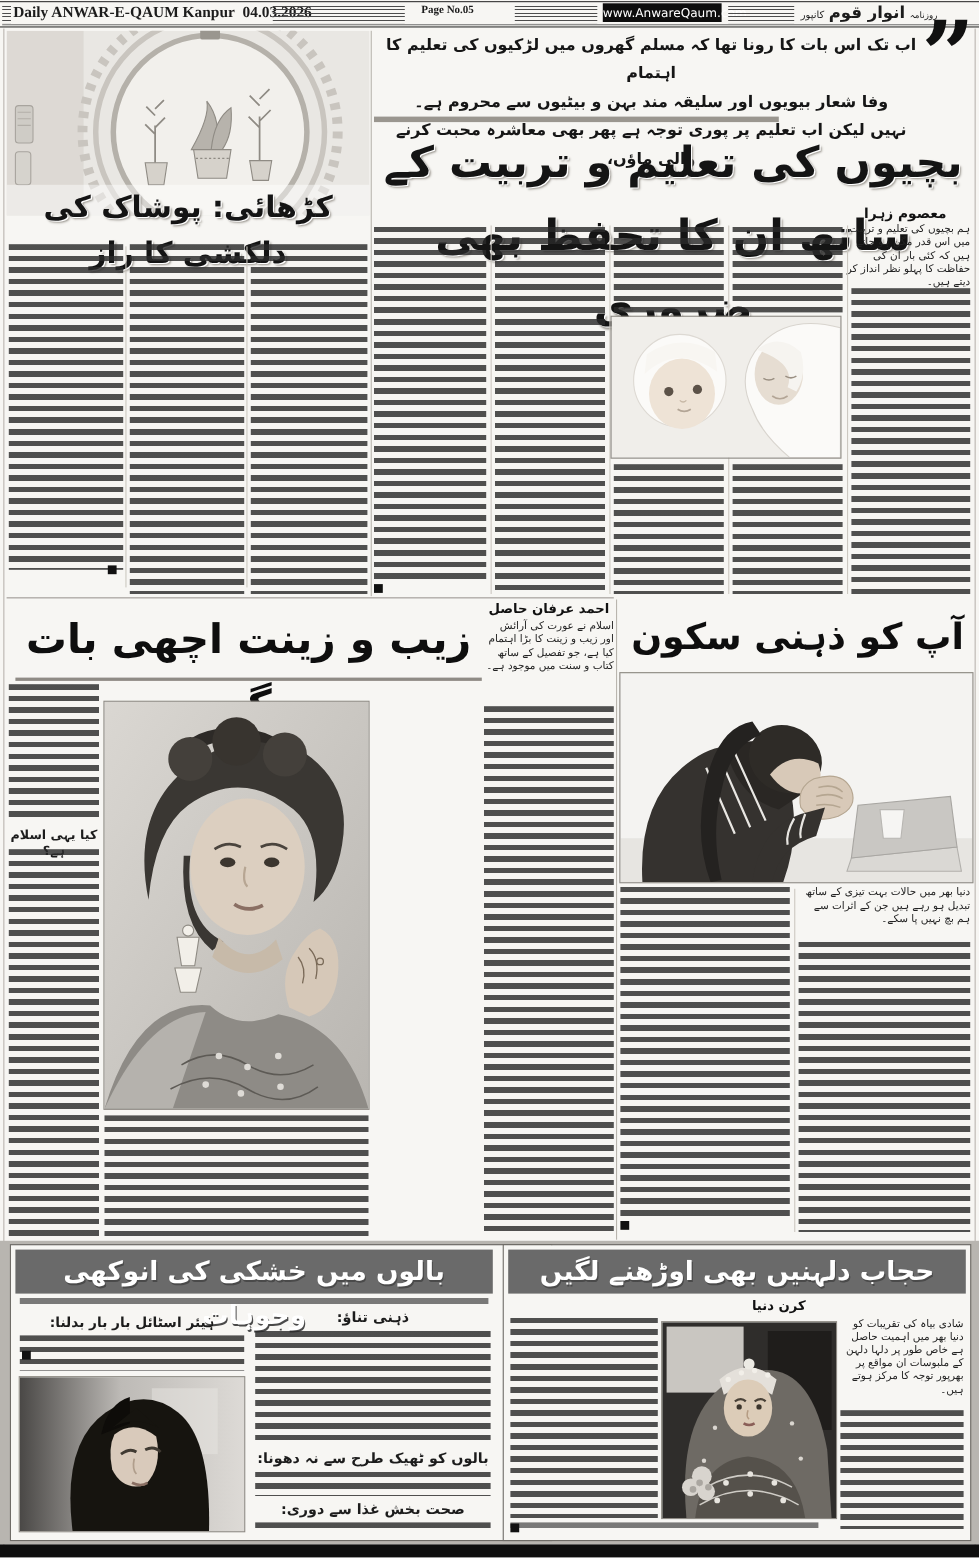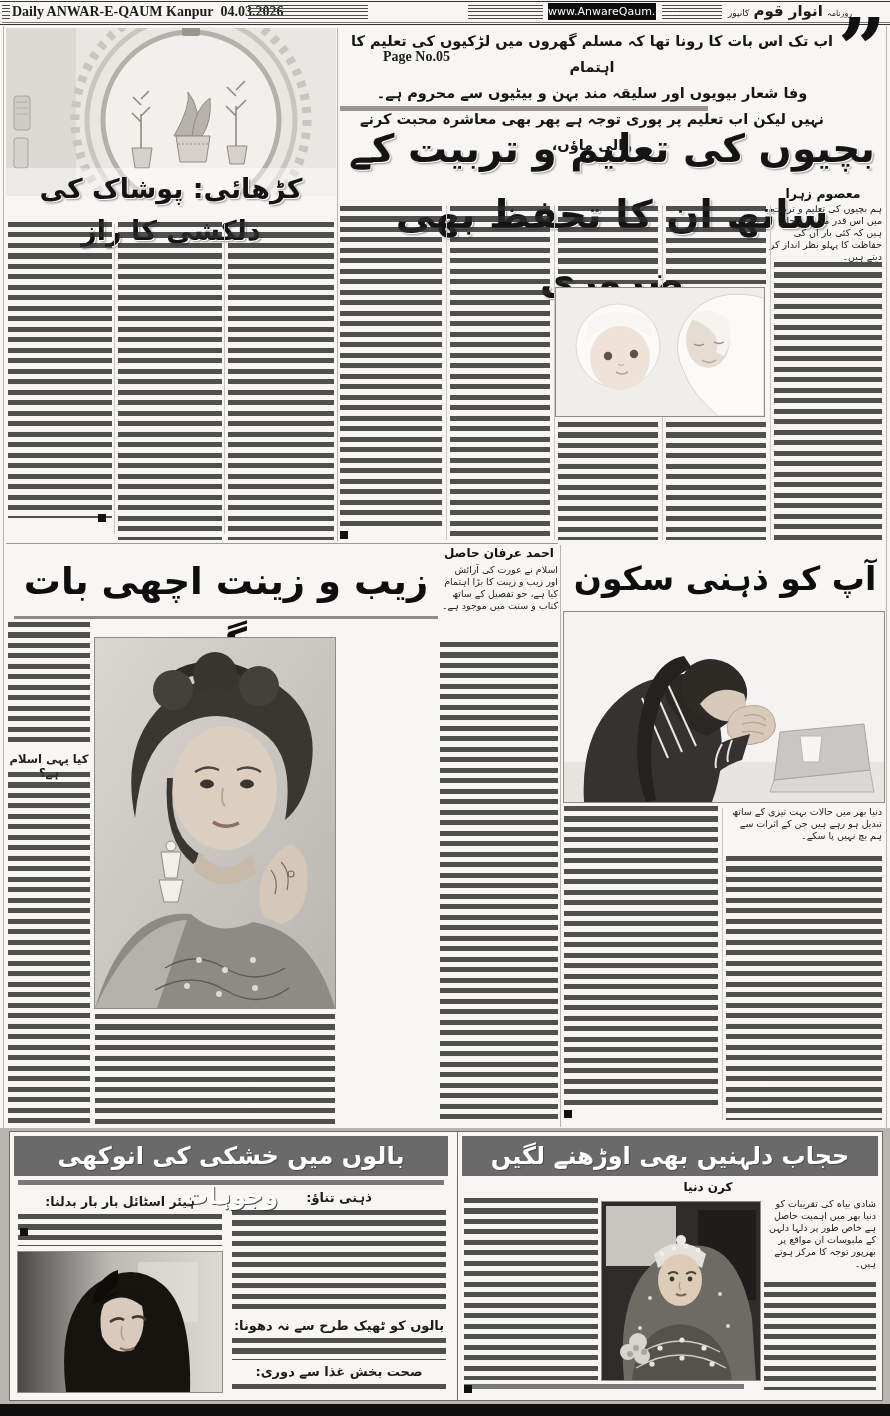--- a/index.html
+++ b/index.html
@@ -32,21 +32,21 @@
 
   <div class="abs" style="left:0;top:0;width:890px;height:26px;">
     <div class="abs" style="left:0;top:1px;width:890px;height:1px;background:#333;"></div>
     <div class="abs" style="left:0;top:24px;width:890px;height:1px;background:#333;"></div>
     <div class="abs" style="left:2px;top:22px;width:890px;height:1px;background:#777;"></div>
     <div class="abs hdr-fill" style="left:2px;top:5px;width:8px;height:16px;"></div>
     <span class="abs hdr-text" style="left:12px;top:4px;font-size:14px;">
       <span>Daily ANWAR-E-QAUM Kanpur</span>&nbsp;&nbsp;<span style="font-weight:bold;">04.03.2026</span>
     </span>
     <div class="abs hdr-fill" style="left:248px;top:5px;width:120px;height:16px;"></div>
-    <span class="abs hdr-text" style="left:383px;top:4px;font-size:14px;margin-top:45px;">Page No.05</span>
+    <span class="abs hdr-text" style="left:383px;top:4px;font-size:10px;">Page No.05</span>
     <div class="abs hdr-fill" style="left:468px;top:5px;width:75px;height:16px;"></div>
     <span class="abs" style="left:548px;top:3px;width:108px;height:17px;background:#0d0d0d;color:#fff;font-size:11px;text-align:center;line-height:17px;">www.AnwareQaum.com</span>
     <div class="abs hdr-fill" style="left:662px;top:5px;width:60px;height:16px;"></div>
     <span class="abs urdu" style="left:728px;top:2px;width:156px;font-size:13px;text-align:left;">
       <span style="font-size:8px;">روزنامہ</span>
       <b style="font-size:15px;">انوار قوم</b>
       <span style="font-size:9px;">کانپور</span>
     </span>
   </div>
 

